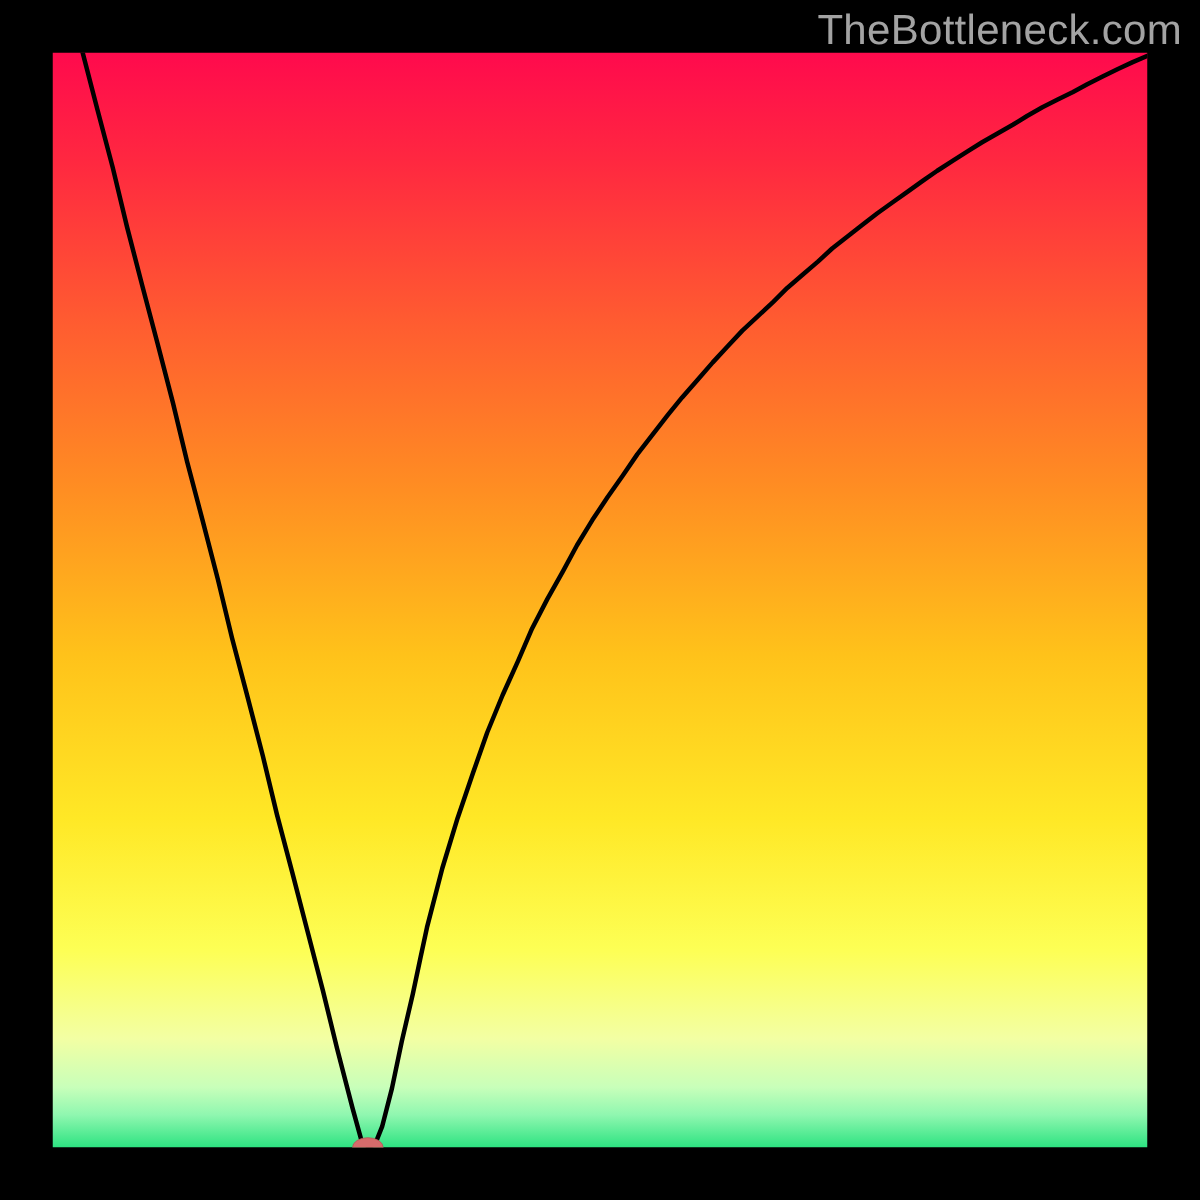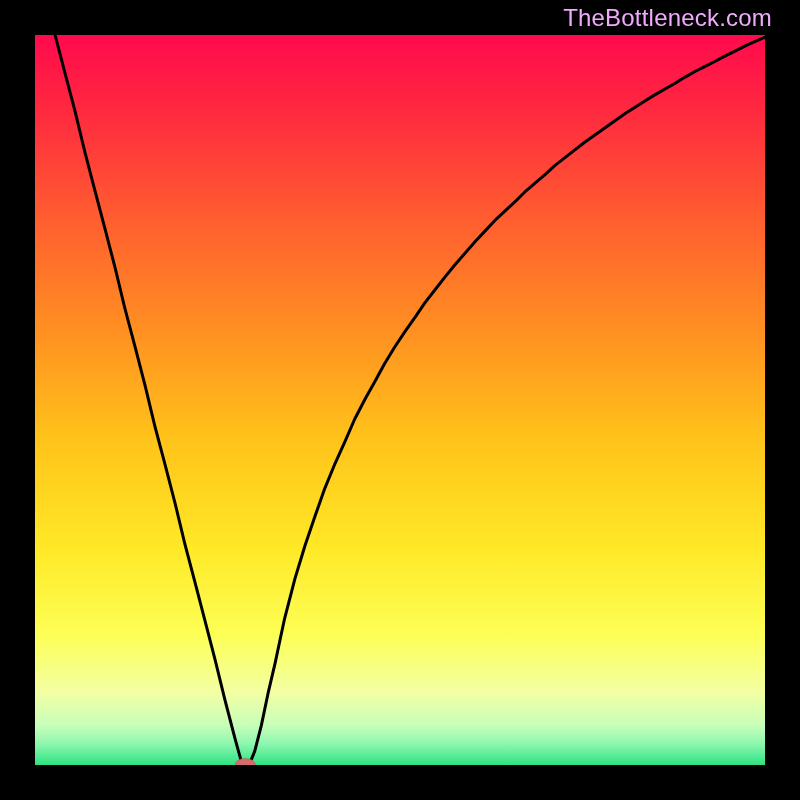--- a/index.html
+++ b/index.html
@@ -16,23 +16,23 @@
     width: 800px;
     height: 800px;
     background: #000000;
   }
   .plot-area {
     position: absolute;
   }
   .watermark {
     position: absolute;
     top: 4px;
-    right: 28px;
-    color: #f0abfc;
-    font-size: 24px;
+    right: 12px;
+    color: #a3a3a3;
+    font-size: 28px;
     font-weight: 400;
     letter-spacing: 0.2px;
     user-select: none;
   }
   svg {
     display: block;
   }
 </style>
 </head>
 <body>

